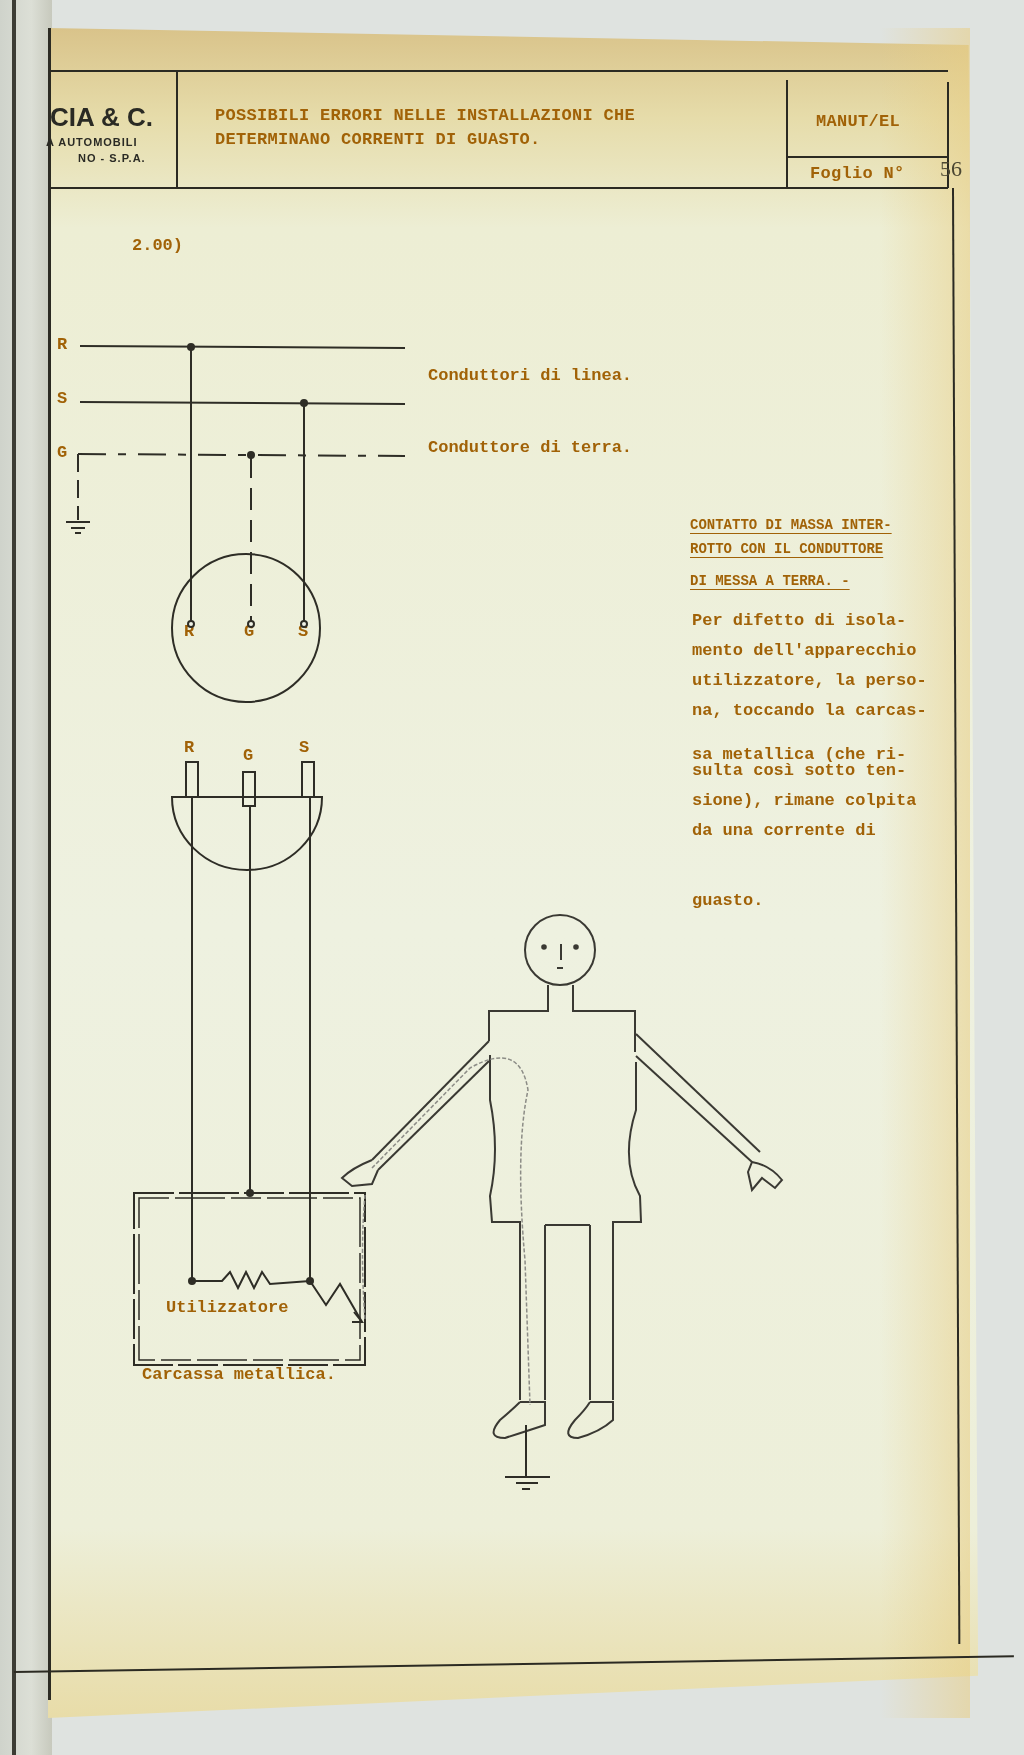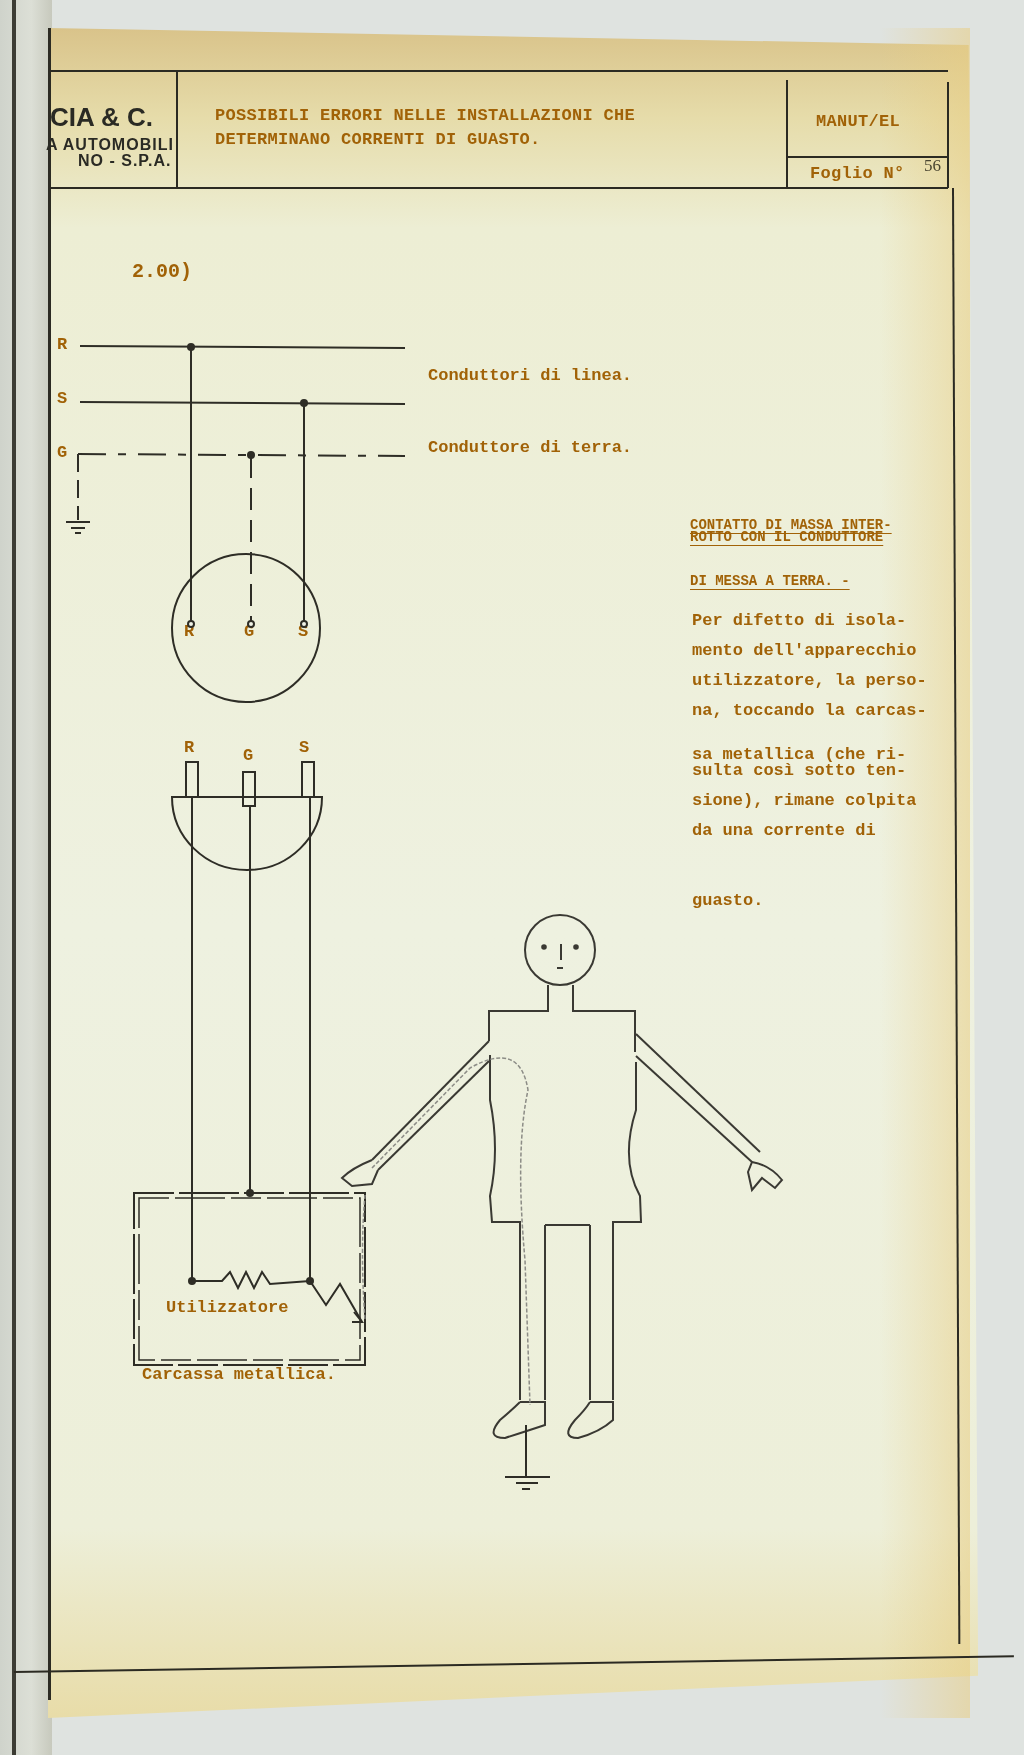--- a/index.html
+++ b/index.html
@@ -22,26 +22,26 @@
   }
   .sheet-right-tint {
     position: absolute; left: 880px; top: 28px; width: 90px; height: 1690px;
     background: linear-gradient(90deg, rgba(232,205,130,0) 0%, rgba(232,205,130,0.55) 100%);
   }
   .hline { position: absolute; background: #2b2a22; }
   .vline { position: absolute; background: #2b2a22; }
   .typed { position: absolute; color: #a16207; font-weight: bold; white-space: pre; }
   .hdr-title { font-size: 17px; letter-spacing: 0.3px; line-height: 24px; }
   .logo-big { font-family: "Liberation Sans", sans-serif; font-size: 26px; font-weight: bold; color: #2a2a24; position: absolute; }
-  .logo-small { font-family: "Liberation Sans", sans-serif; font-size: 16px; font-weight: bold; letter-spacing: 1px; color: #2a2a24; position: absolute; }
+  .logo-small { font-family: "Liberation Sans", sans-serif; font-size: 11px; font-weight: bold; letter-spacing: 1px; color: #2a2a24; position: absolute; }
   .body-text { font-size: 17px; line-height: 30px; }
   .heading-u { font-size: 14px; line-height: 30px; text-decoration: underline; text-underline-offset: 4px; }
   .label { font-size: 17px; }
   svg.diagram { position: absolute; left: 0; top: 0; }
-  .foglio-num { font-family: "Liberation Serif", serif; font-size: 17px; color: #4a4632; font-weight: normal; }
+  .foglio-num { font-family: "Liberation Serif", serif; font-size: 22px; color: #4a4632; font-weight: normal; margin-left: 16px; }
 </style>
 </head>
 <body>
 
 <div class="binder"></div>
 <div class="binder-edge"></div>
 <div class="sheet"></div>
 <div class="sheet-right-tint"></div>
 
 <div class="hline" style="left:48px; top:70px; width:900px; height:2px;"></div>
@@ -59,21 +59,21 @@
 <div class="logo-small" style="left:46px; top:136px;">A AUTOMOBILI</div>
 <div class="logo-small" style="left:46px; top:152px;padding-left:32px;">NO - S.P.A.</div>
 
 <div class="typed hdr-title" style="left:215px; top:104px;">POSSIBILI ERRORI NELLE INSTALLAZIONI CHE</div>
 <div class="typed hdr-title" style="left:215px; top:128px;">DETERMINANO CORRENTI DI GUASTO.</div>
 
 <div class="typed hdr-title" style="left:808px; top:110px;padding-left:8px;">MANUT/EL</div>
 <div class="typed hdr-title" style="left:810px; top:162px;">Foglio N°</div>
 <div class="typed foglio-num" style="left:924px; top:156px;">56</div>
 
-<div class="typed" style="left:132px; top:260px; font-size:20px;">2.00)</div>
+<div class="typed" style="left:132px; top:236px; font-size:17px;">2.00)</div>
 
 <div class="typed label" style="left:57px; top:335px;">R</div>
 <div class="typed label" style="left:57px; top:389px;">S</div>
 <div class="typed label" style="left:57px; top:443px;">G</div>
 
 <div class="typed label" style="left:428px; top:366px;">Conduttori di linea.</div>
 <div class="typed label" style="left:428px; top:438px;">Conduttore di terra.</div>
 
 <div class="typed" style="left:184px; top:622px; font-size:17px;">R</div>
 <div class="typed" style="left:244px; top:622px; font-size:17px;">G</div>
@@ -171,21 +171,21 @@
 
   <g stroke="#2e2d26" stroke-width="2" fill="none">
     <line x1="526" y1="1425" x2="526" y2="1476"></line>
     <line x1="505" y1="1477" x2="550" y2="1477"></line>
     <line x1="516" y1="1483" x2="538" y2="1483"></line>
     <line x1="522" y1="1489" x2="530" y2="1489"></line>
   </g>
 </svg>
 
 <div class="typed heading-u" style="left:690px; top:510px;">CONTATTO DI MASSA INTER-</div>
-<div class="typed heading-u" style="left:690px; top:522px;text-align:center;">ROTTO CON IL CONDUTTORE</div>
+<div class="typed heading-u" style="left:690px; top:534px;text-align:center;">ROTTO CON IL CONDUTTORE</div>
 <div class="typed heading-u" style="left:690px; top:566px;">DI MESSA A TERRA. -</div>
 
 <div class="typed body-text" style="left:692px; top:606px;">Per difetto di isola-</div>
 <div class="typed body-text" style="left:692px; top:636px;">mento dell'apparecchio</div>
 <div class="typed body-text" style="left:692px; top:666px;">utilizzatore, la perso-</div>
 <div class="typed body-text" style="left:692px; top:696px;">na, toccando la carcas-</div>
 <div class="typed body-text" style="left:692px; top:726px;margin-top:14px;">sa metallica (che ri-</div>
 <div class="typed body-text" style="left:692px; top:756px;">sulta così sotto ten-</div>
 <div class="typed body-text" style="left:692px; top:786px;">sione), rimane colpita</div>
 <div class="typed body-text" style="left:692px; top:816px;">da una corrente di</div>

